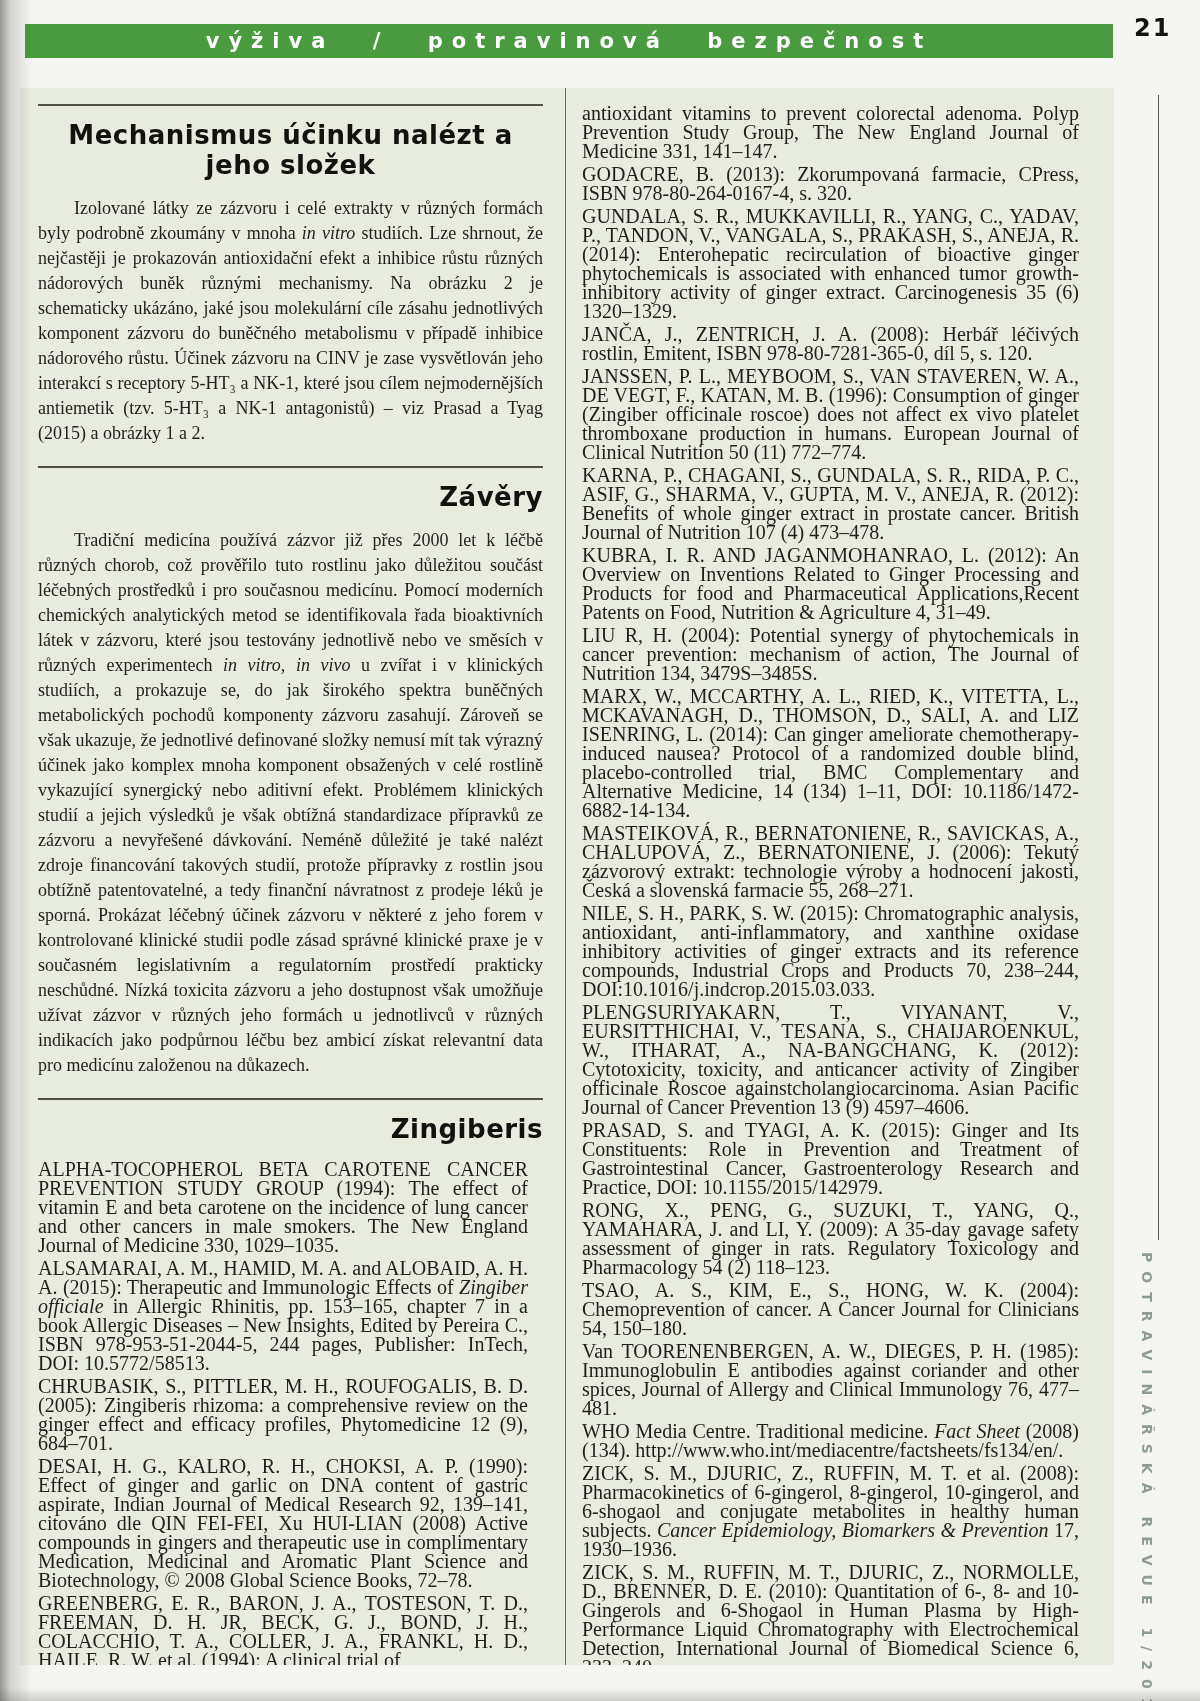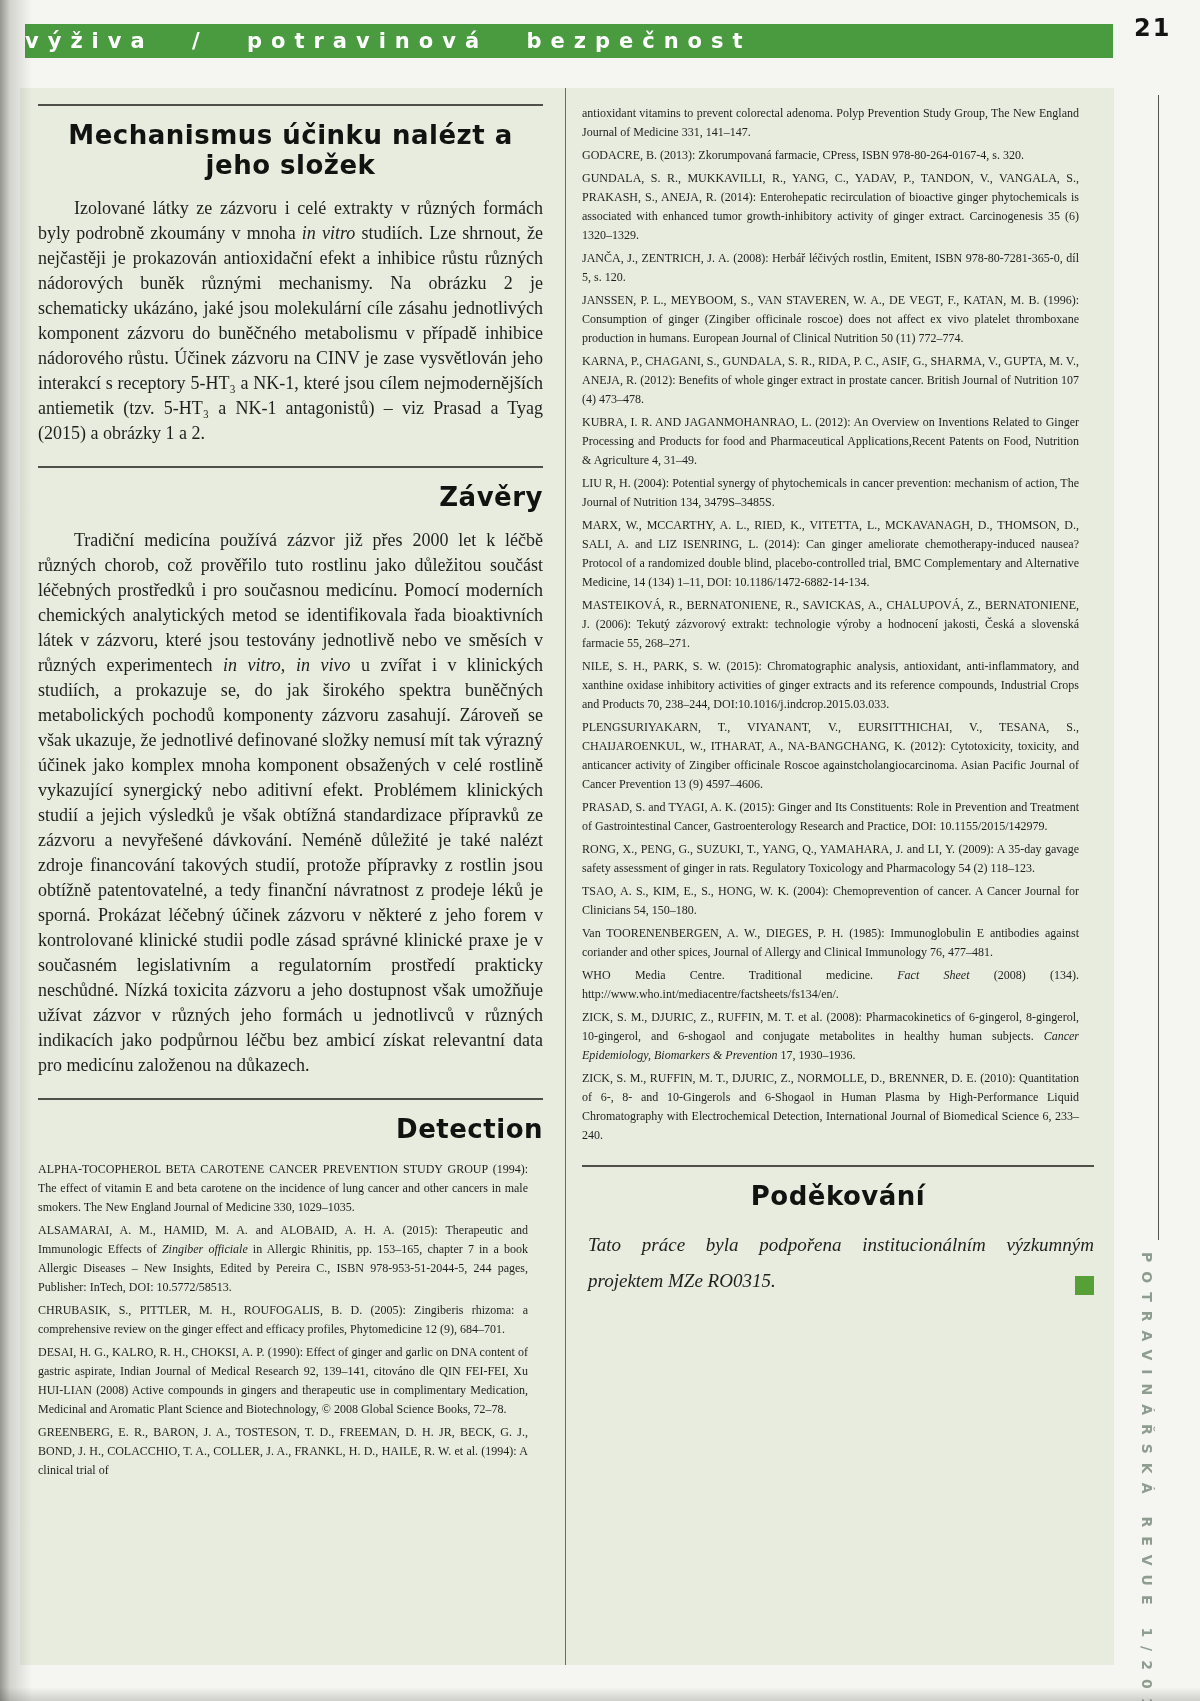--- a/index.html
+++ b/index.html
@@ -5,21 +5,21 @@
   html,body{margin:0;padding:0;}
   .page{position:relative;width:1200px;height:1701px;background:#f5f5f1;overflow:hidden;
         font-family:"Liberation Serif", serif;color:#1f1f1c;}
   .edge-shadow{position:absolute;left:0;top:0;width:34px;height:1701px;z-index:9;pointer-events:none;
         background:linear-gradient(to right, rgba(55,55,48,.5), rgba(55,55,48,.18) 10px, rgba(55,55,48,0) 32px);}
   .bottom-shade{position:absolute;left:0;bottom:0;width:1200px;height:14px;
         background:linear-gradient(to top, rgba(90,90,85,.25), rgba(90,90,85,0));}
 
   
   .topbar{position:absolute;left:25px;top:24px;width:1088px;height:34px;background:var(--header-green,#4a9a40);
-        display:flex;align-items:center;}
+        display:flex;align-items:center;justify-content:center;}
   .topbar-title{font-family:"DejaVu Sans", sans-serif;font-weight:bold;font-size:21px;color:#ffffff;
         letter-spacing:9px;word-spacing:22px;white-space:nowrap;}
   .page-number{position:absolute;left:1134px;top:14px;font-family:"DejaVu Sans", sans-serif;
         font-weight:bold;font-size:24px;color:#141412;letter-spacing:2px;}
 
   
   .content{position:absolute;left:20px;top:88px;width:1094px;height:1577px;overflow:hidden;
         background:var(--content-bg,#e7ecdf);display:flex;box-sizing:border-box;}
   .col-left{width:505px;margin-left:18px;flex:none;}
   .divider{width:1px;background:#6b6b64;margin-left:22px;flex:none;}
@@ -32,21 +32,21 @@
   .section-title{font-family:"DejaVu Sans", sans-serif;font-weight:bold;font-size:26px;color:#121210;
         margin:14px 0 16px 0;letter-spacing:.5px;}
   .section-title.center{text-align:center;}
   .section-title.right{text-align:right;}
   .section-title.left{text-align:center;}
 
   .body-par{font-size:18px;line-height:25px;text-align:justify;text-indent:36px;margin:0;}
   .body-par i{font-style:italic;}
 
   .refs{margin-top:4px;}
-  .refs p{font-size:12px;line-height:19px;text-align:justify;margin:0 15px 4px 0;}
+  .refs p{font-size:20px;line-height:19px;text-align:justify;margin:0 15px 4px 0;}
   .refs p i{font-style:italic;}
 
   .ack-text{position:relative;font-size:19px;line-height:36px;text-align:justify;margin:4px 0 0 6px;font-style:italic;}
   .end-square{position:absolute;right:0;bottom:4px;width:19px;height:19px;
         background:var(--marker-green,#57a038);}
 
   
   .spine-rule{position:absolute;left:1158px;top:95px;width:1px;height:1145px;background:#55534d;}
   .spine-title{position:absolute;left:1139px;top:1252px;height:449px;
         writing-mode:vertical-rl;text-orientation:mixed;white-space:nowrap;
@@ -67,21 +67,21 @@
     <div class="col-left">
       <div class="rule top"></div>
       <h2 class="section-title center">Mechanismus účinku nalézt a jeho složek</h2>
       <p class="body-par">Izolované látky ze zázvoru i celé extrakty v různých formách byly podrobně zkoumány v mnoha <i>in vitro</i> studiích. Lze shrnout, že nejčastěji je prokazován antioxidační efekt a inhibice růstu různých nádorových buněk různými mechanismy. Na obrázku 2 je schematicky ukázáno, jaké jsou molekulární cíle zásahu jednotlivých komponent zázvoru do buněčného metabolismu v případě inhibice nádorového růstu. Účinek zázvoru na CINV je zase vysvětlován jeho interakcí s receptory 5-HT₃ a NK-1, které jsou cílem nejmodernějších antiemetik (tzv. 5-HT₃ a NK-1 antagonistů) – viz Prasad a Tyag (2015) a obrázky 1 a 2.</p>
 
       <div class="rule mid"></div>
       <h2 class="section-title right">Závěry</h2>
       <p class="body-par">Tradiční medicína používá zázvor již přes 2000 let k léčbě různých chorob, což prověřilo tuto rostlinu jako důležitou součást léčebných prostředků i pro současnou medicínu. Pomocí moderních chemických analytických metod se identifikovala řada bioaktivních látek v zázvoru, které jsou testovány jednotlivě nebo ve směsích v různých experimentech <i>in vitro</i>, <i>in vivo</i> u zvířat i v klinických studiích, a prokazuje se, do jak širokého spektra buněčných metabolických pochodů komponenty zázvoru zasahují. Zároveň se však ukazuje, že jednotlivé definované složky nemusí mít tak výrazný účinek jako komplex mnoha komponent obsažených v celé rostlině vykazující synergický nebo aditivní efekt. Problémem klinických studií a jejich výsledků je však obtížná standardizace přípravků ze zázvoru a nevyřešené dávkování. Neméně důležité je také nalézt zdroje financování takových studií, protože přípravky z rostlin jsou obtížně patentovatelné, a tedy finanční návratnost z prodeje léků je sporná. Prokázat léčebný účinek zázvoru v některé z jeho forem v kontrolované klinické studii podle zásad správné klinické praxe je v současném legislativním a regulatorním prostředí prakticky neschůdné. Nízká toxicita zázvoru a jeho dostupnost však umožňuje užívat zázvor v různých jeho formách u jednotlivců v různých indikacích jako podpůrnou léčbu bez ambicí získat relevantní data pro medicínu založenou na důkazech.</p>
 
       <div class="rule mid"></div>
-      <h2 class="section-title right">Detection</h2>
+      <h2 class="section-title right">Zingiberis</h2>
       <div class="refs">
           <p>ALPHA-TOCOPHEROL BETA CAROTENE CANCER PREVENTION STUDY GROUP (1994): The effect of vitamin E and beta carotene on the incidence of lung cancer and other cancers in male smokers. The New England Journal of Medicine 330, 1029–1035.</p>
           <p>ALSAMARAI, A. M., HAMID, M. A. and ALOBAID, A. H. A. (2015): Therapeutic and Immunologic Effects of <i>Zingiber officiale</i> in Allergic Rhinitis, pp. 153–165, chapter 7 in a book Allergic Diseases – New Insights, Edited by Pereira C., ISBN 978-953-51-2044-5, 244 pages, Publisher: InTech, DOI: 10.5772/58513.</p>
           <p>CHRUBASIK, S., PITTLER, M. H., ROUFOGALIS, B. D. (2005): Zingiberis rhizoma: a comprehensive review on the ginger effect and efficacy profiles, Phytomedicine 12 (9), 684–701.</p>
           <p>DESAI, H. G., KALRO, R. H., CHOKSI, A. P. (1990): Effect of ginger and garlic on DNA content of gastric aspirate, Indian Journal of Medical Research 92, 139–141, citováno dle QIN FEI-FEI, Xu HUI-LIAN (2008) Active compounds in gingers and therapeutic use in complimentary Medication, Medicinal and Aromatic Plant Science and Biotechnology, © 2008 Global Science Books, 72–78.</p>
           <p>GREENBERG, E. R., BARON, J. A., TOSTESON, T. D., FREEMAN, D. H. JR, BECK, G. J., BOND, J. H., COLACCHIO, T. A., COLLER, J. A., FRANKL, H. D., HAILE, R. W. et al. (1994): A clinical trial of</p>
         </div>
     </div>
 
     <div class="divider"></div>

